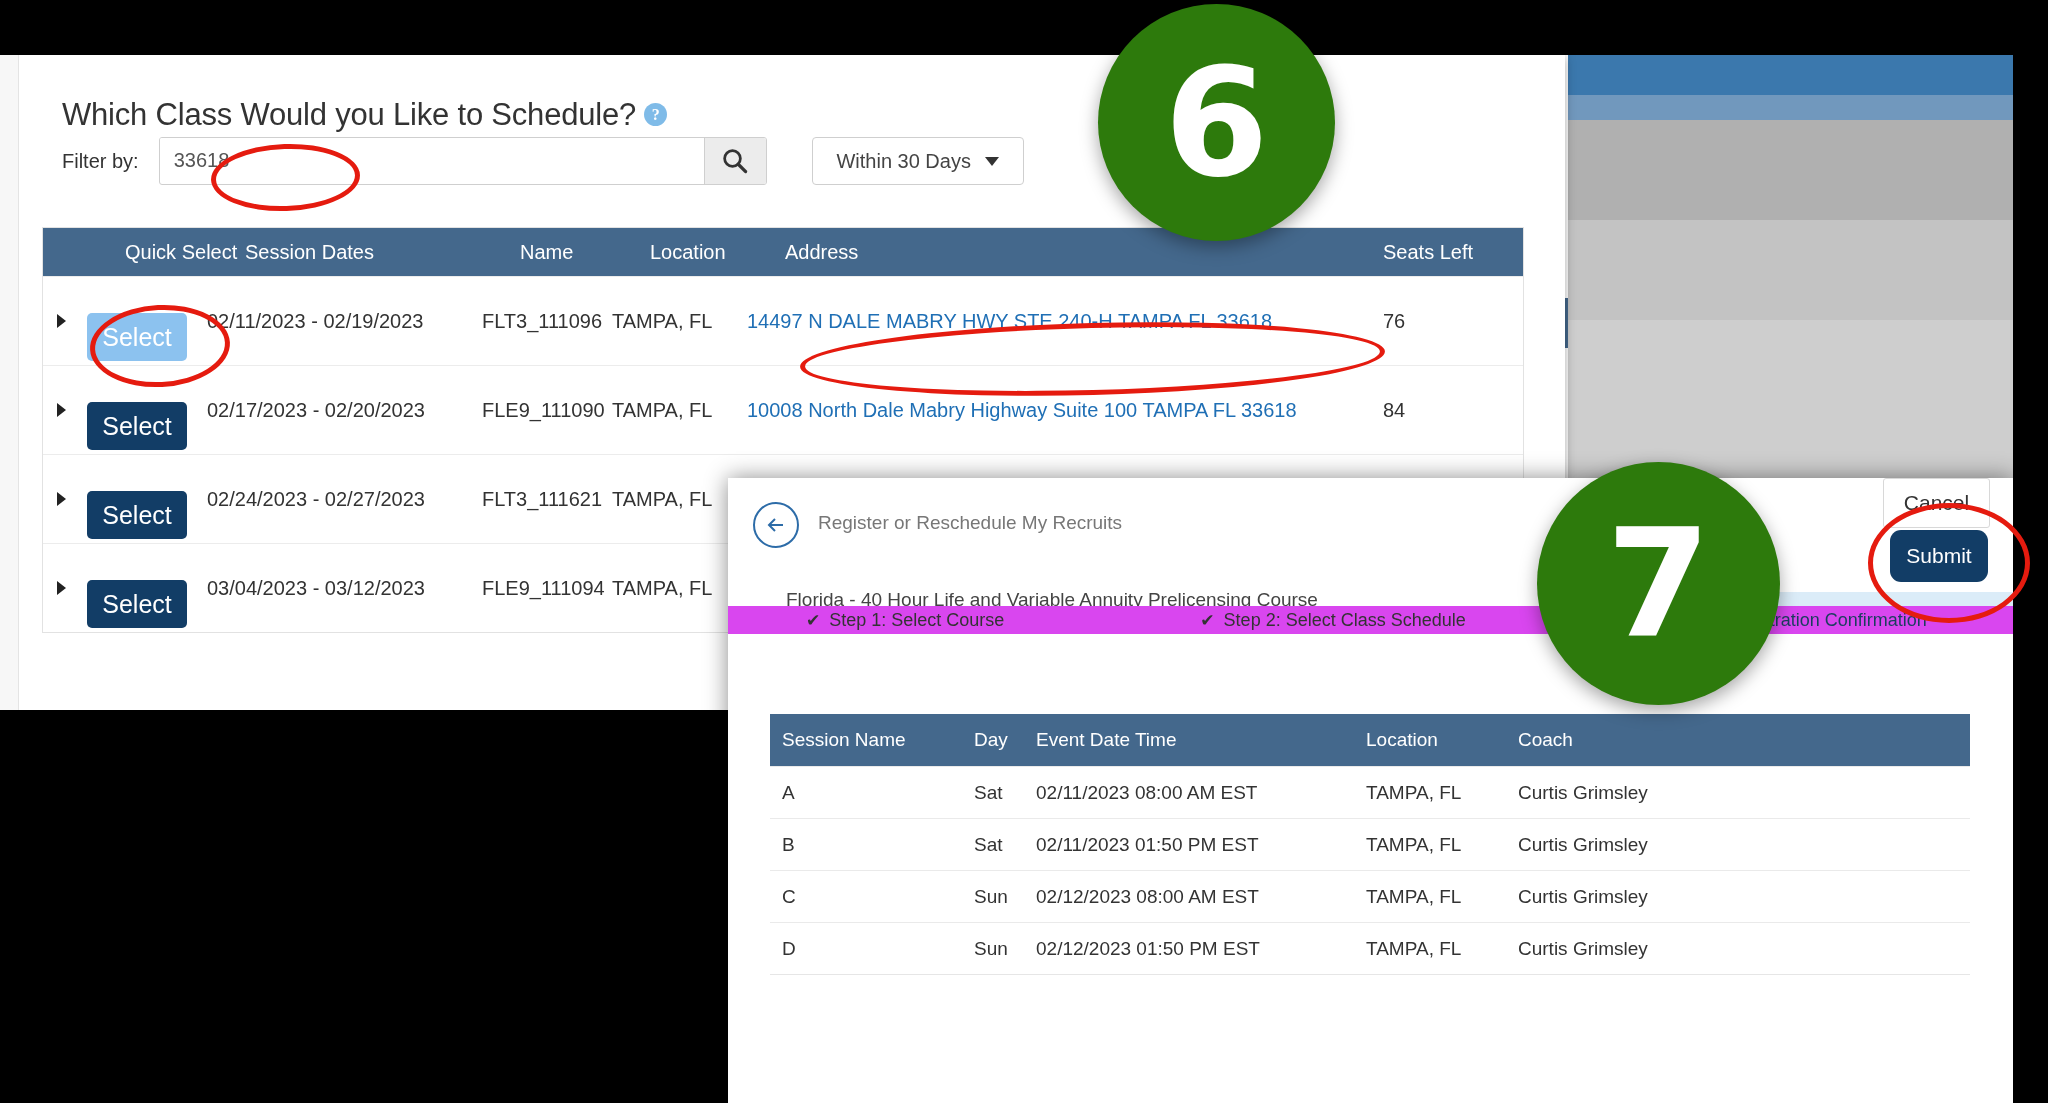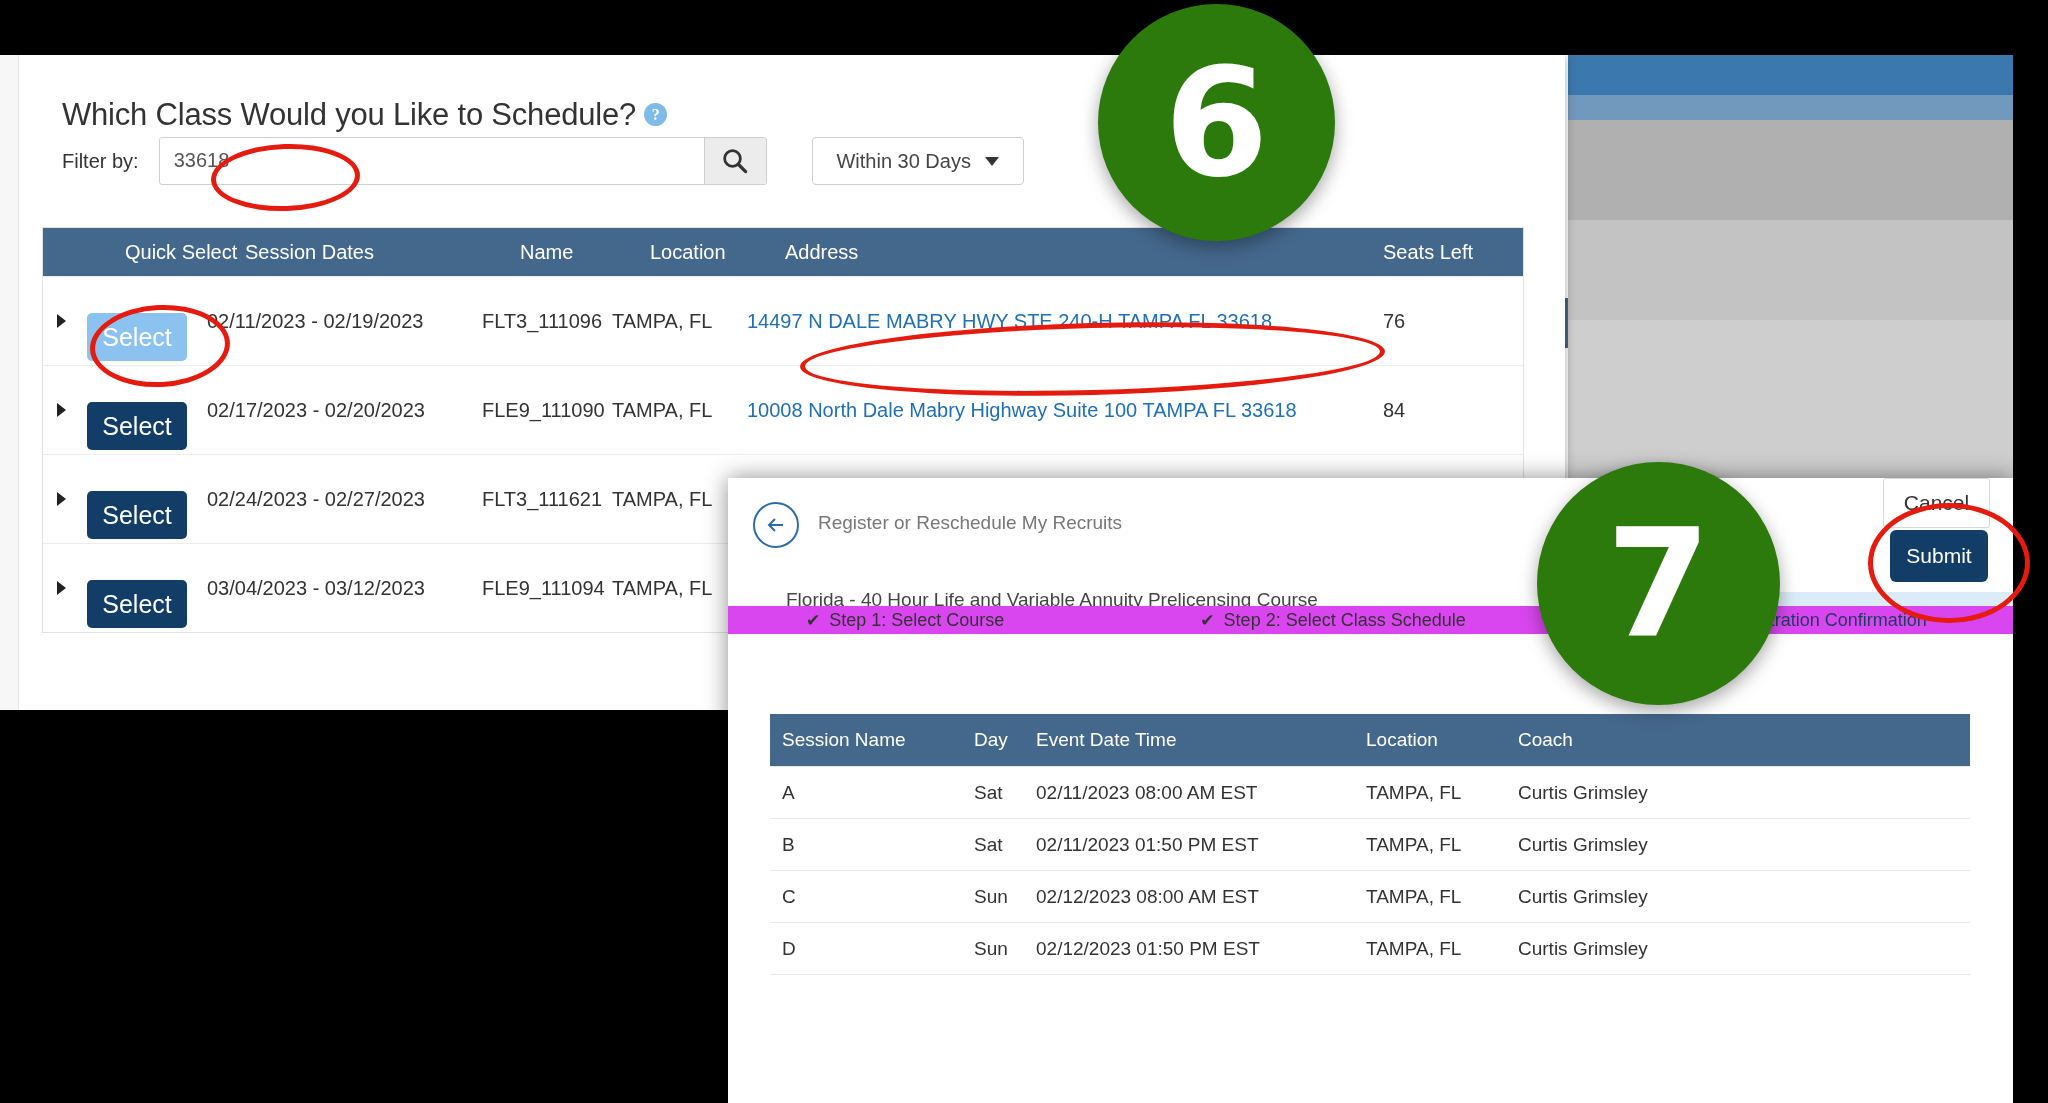--- a/index.html
+++ b/index.html
@@ -90,21 +90,21 @@
     position:absolute;left:25px;top:24px;width:42px;height:42px;border-radius:50%;
     border:2px solid #2d6ca8;display:flex;align-items:center;justify-content:center;cursor:pointer;
   }
   .rm-breadcrumb{position:absolute;left:90px;top:34px;font-size:19px;color:#777;}
   .btn-cancel{
     position:absolute;right:23px;top:0px;width:105px;height:48px;background:#fff;border:1px solid #d8d8d8;
     border-radius:3px;font-size:21px;color:#333;display:flex;align-items:center;justify-content:center;cursor:pointer;
   }
   .btn-submit{
     position:absolute;right:25px;top:52px;width:98px;height:52px;background:#123d66;color:#fff;
-    border-radius:6px;font-size:21px;display:flex;align-items:center;justify-content:center;cursor:pointer;border:none;
+    border-radius:11px;font-size:21px;display:flex;align-items:center;justify-content:center;cursor:pointer;border:none;
     font-family:"Liberation Sans",sans-serif;
   }
   .course-title{position:absolute;left:58px;top:111px;font-size:19px;color:#444;white-space:nowrap;}
   .steps-strip{
     position:absolute;left:0;top:128px;width:100%;height:28px;background:#d946ef;
     display:flex;align-items:center;font-size:18px;color:#333;
   }
   .steps-strip .st{white-space:nowrap;}
   .st1{margin-left:78px;}
   .st2{margin-left:196px;}

